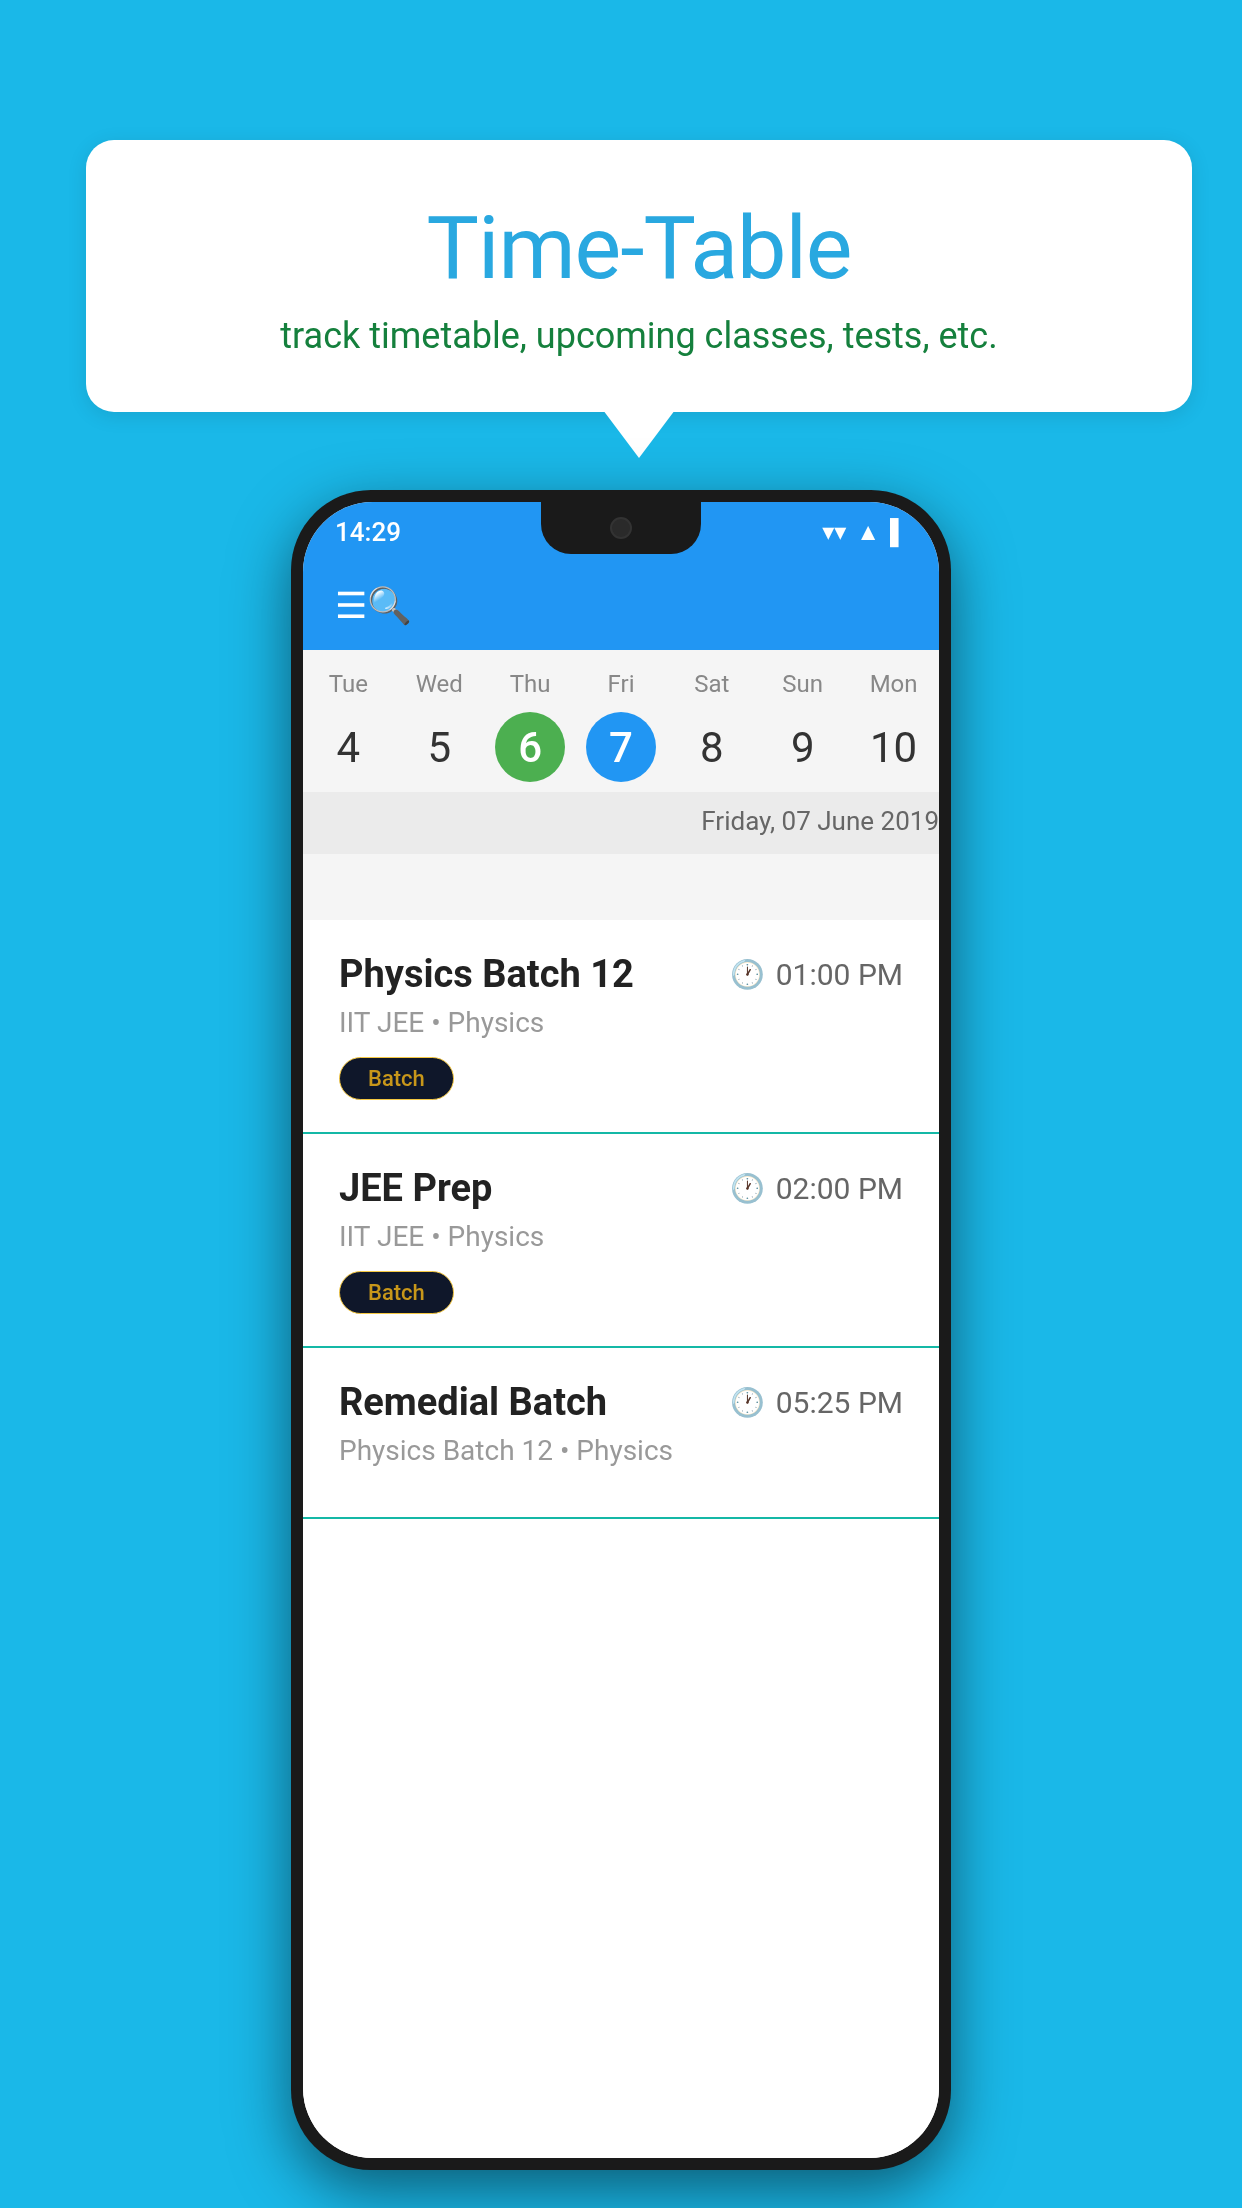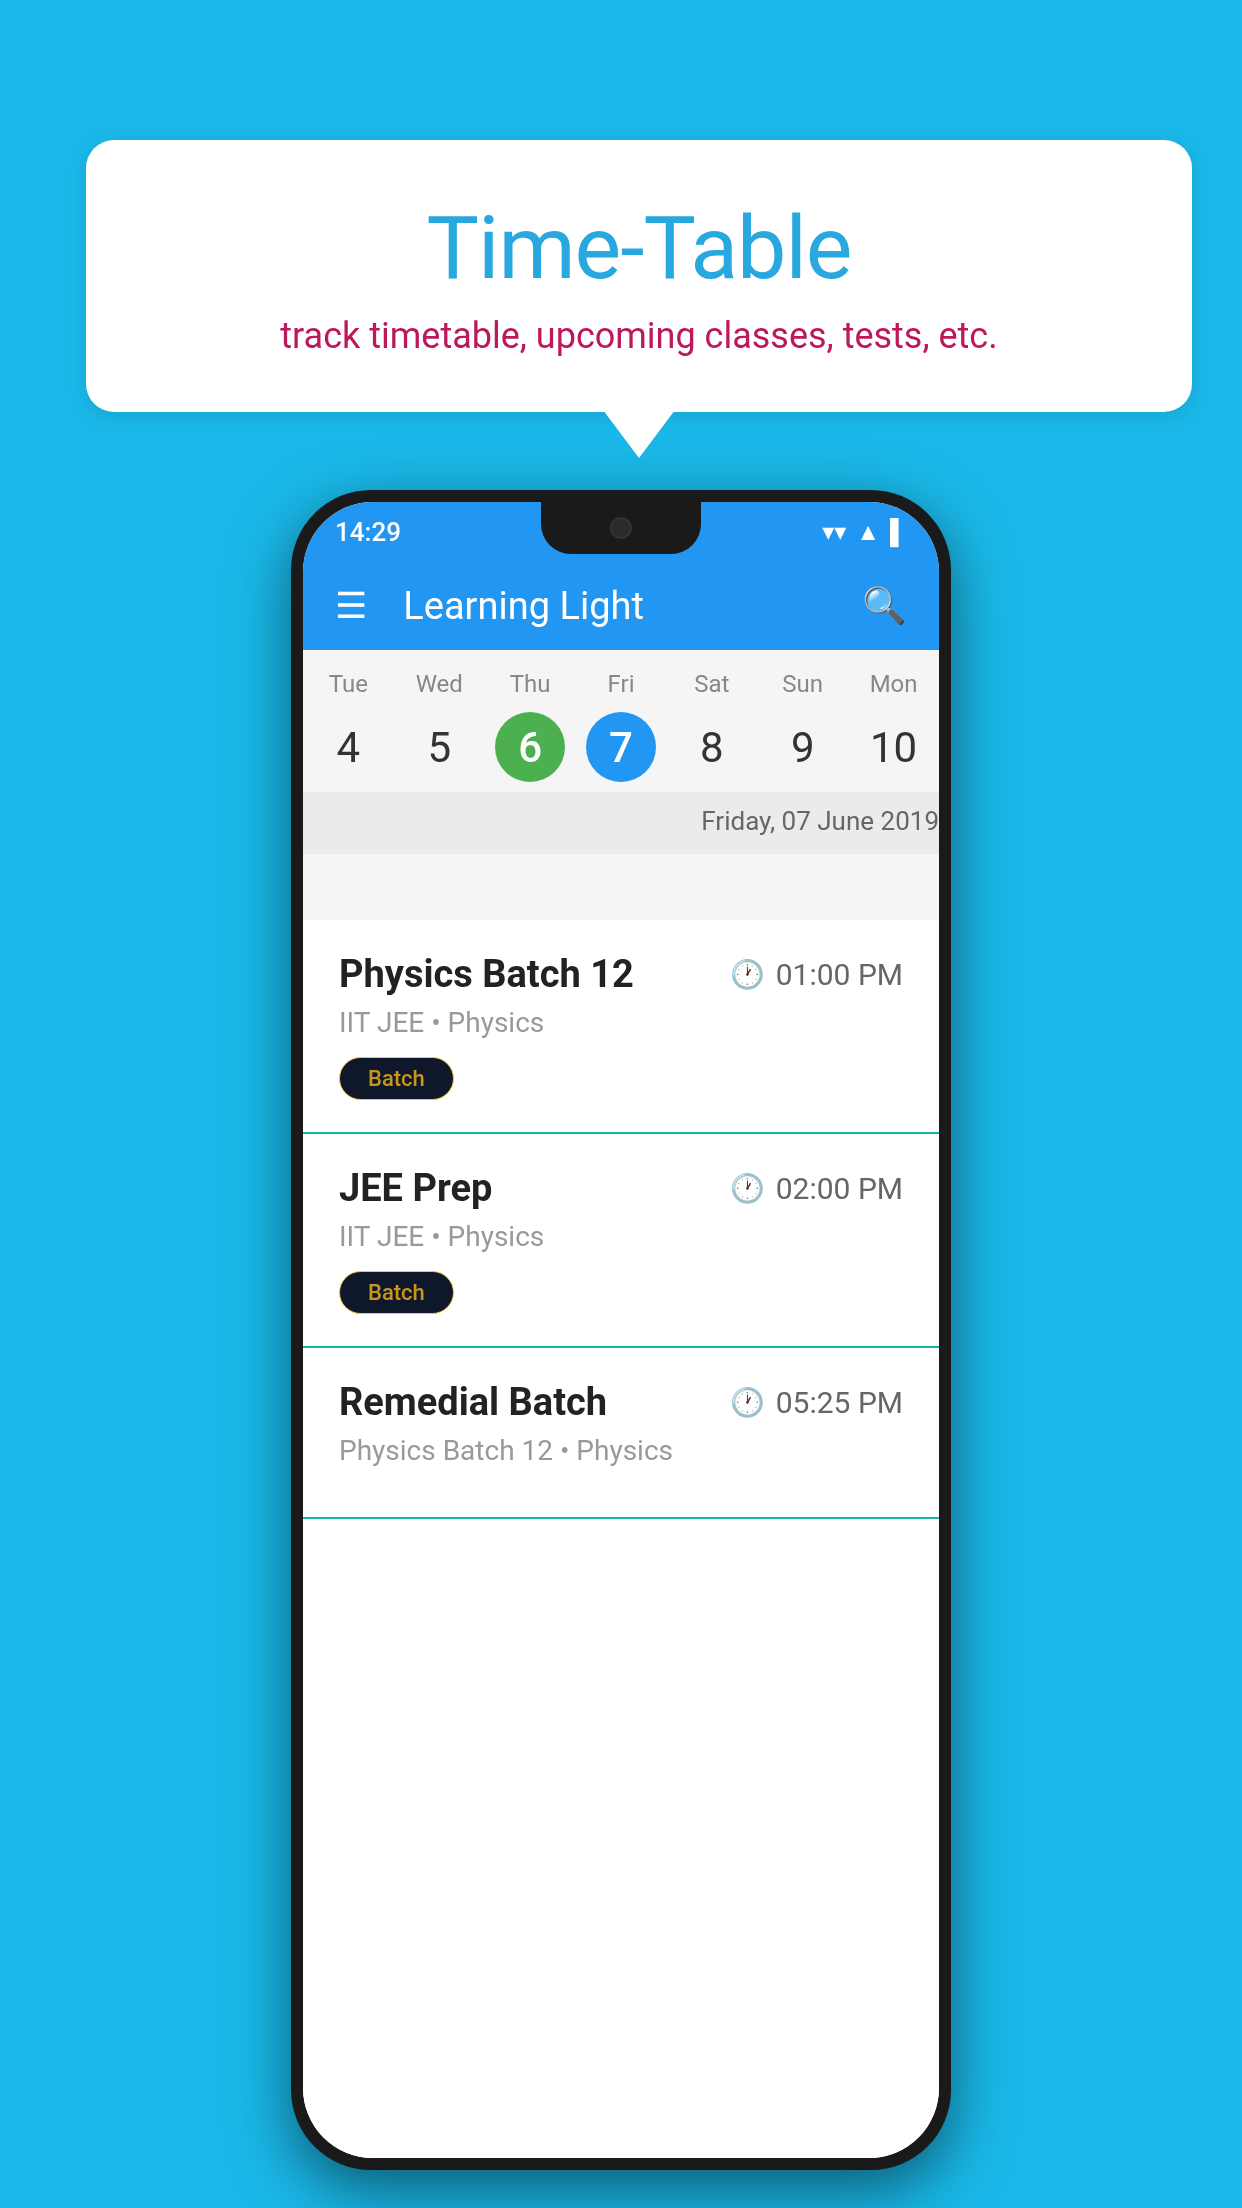--- a/index.html
+++ b/index.html
@@ -52,21 +52,21 @@
     .bubble-title {
       font-size: 88px;
       font-weight: 400;
       color: #29a8e0;
       letter-spacing: -1px;
       line-height: 1.1;
     }
 
     .bubble-subtitle {
       font-size: 36px;
-      color: #be185d;
+      color: #15803d;
       margin-top: 18px;
       font-weight: 400;
     }
 
     
     .phone-container {
       position: absolute;
       top: 490px;
       left: 50%;
       transform: translateX(-50%);
@@ -332,21 +332,20 @@
         <span class="status-time">14:29</span>
         <div class="status-icons">
           <span class="wifi-icon">▾▾</span>
           <span class="signal-icon">▲</span>
           <span class="battery-icon">▌</span>
         </div>
       </div>
 
       <div class="app-bar">
         <span class="hamburger-icon">☰</span>
-        <span class="app-title">Learning Light</span>
         <span class="search-icon-btn">🔍</span>
       </div>
 
       <div class="calendar-header">
         <div class="days-row" id="days-row">
 
         <div class="day-item">
               <div class="day-label">Tue</div>
               <div class="day-number">4</div>
             </div>

